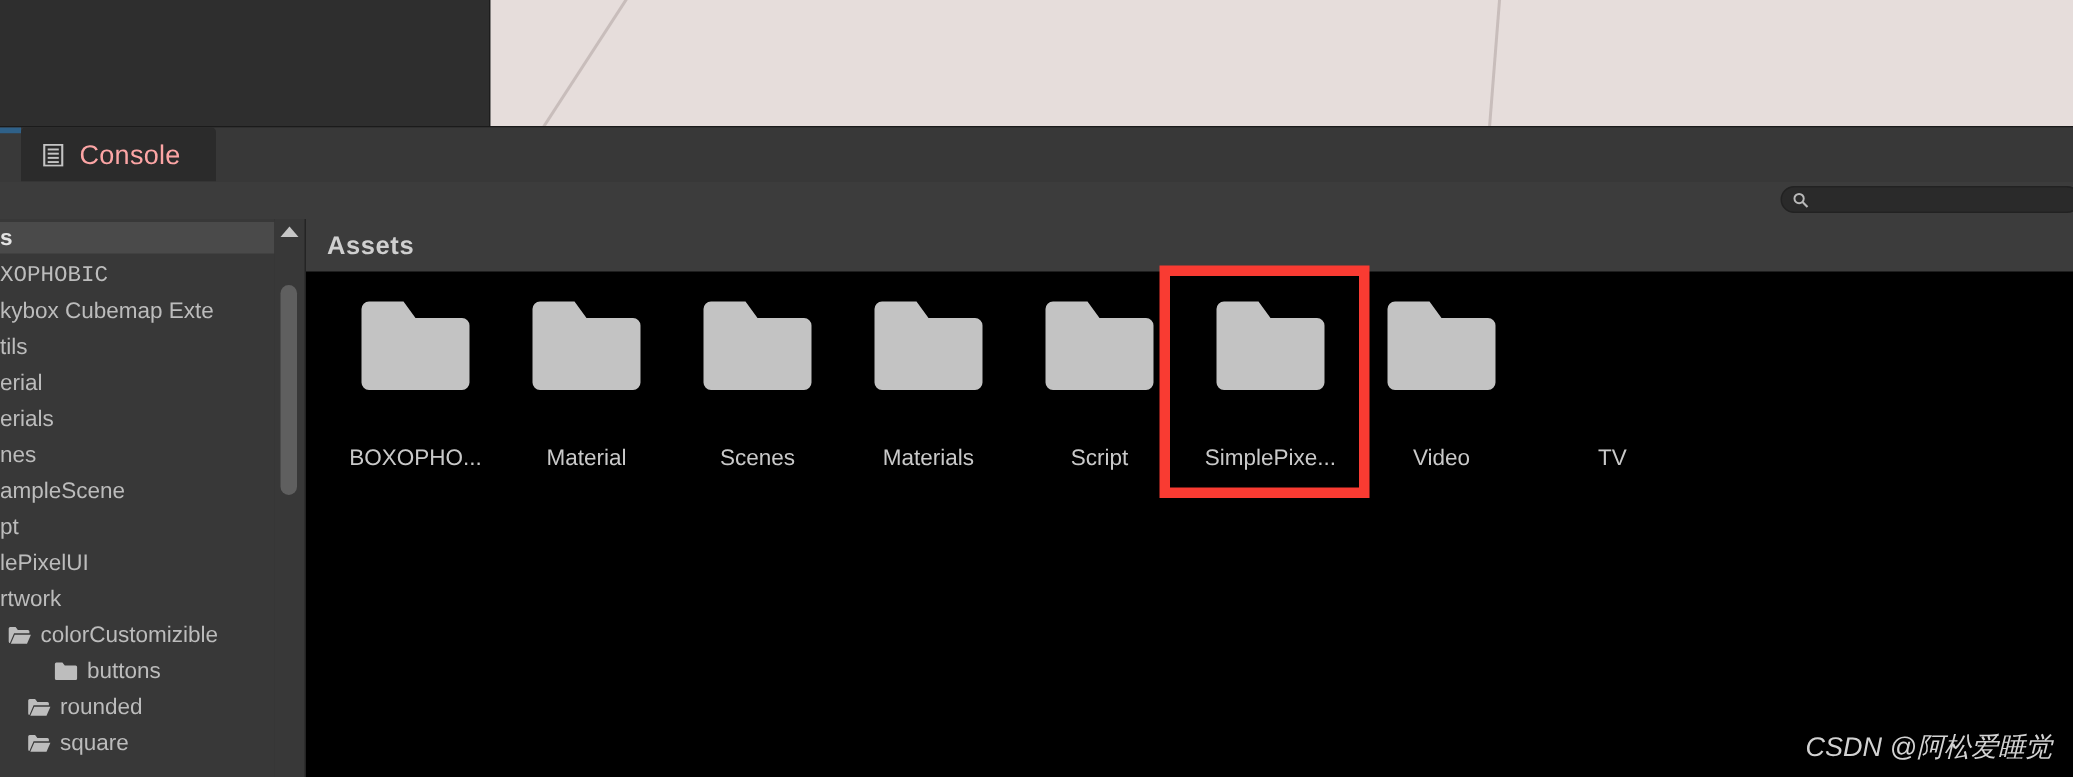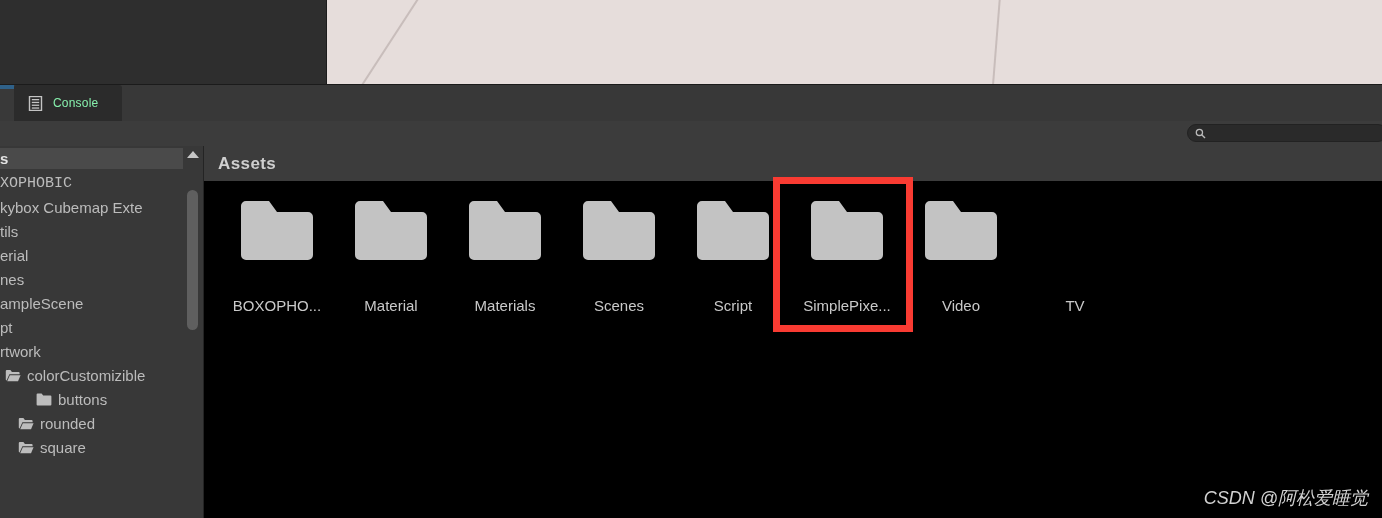--- a/index.html
+++ b/index.html
@@ -91,22 +91,22 @@
     padding: 0 24px 0 14px;
     display: flex;
     align-items: center;
     gap: 10px;
     background: #2b2b2b;
     border-top-left-radius: 3px;
     border-top-right-radius: 3px;
     cursor: pointer;
   }
   .tab-label {
-    color: #86efac;
-    font-size: 12px;
+    color: #fca5a5;
+    font-size: 18px;
     letter-spacing: 0.2px;
   }
   .console-icon {
     width: 15px; height: 15px;
     display: block;
   }
 
   
   .proj-toolbar {
     position: absolute;
@@ -339,27 +339,33 @@
         <div class="tree-row" style="padding-left: 0px;">
           <span class="tree-text">kybox Cubemap Exte</span>
         </div>
         <div class="tree-row" style="padding-left: 0px;">
           <span class="tree-text">tils</span>
         </div>
         <div class="tree-row" style="padding-left: 0px;">
           <span class="tree-text">erial</span>
         </div>
         <div class="tree-row" style="padding-left: 0px;">
+          <span class="tree-text">erials</span>
+        </div>
+        <div class="tree-row" style="padding-left: 0px;">
           <span class="tree-text">nes</span>
         </div>
         <div class="tree-row" style="padding-left: 0px;">
           <span class="tree-text">ampleScene</span>
         </div>
         <div class="tree-row" style="padding-left: 0px;">
           <span class="tree-text">pt</span>
+        </div>
+        <div class="tree-row" style="padding-left: 0px;">
+          <span class="tree-text">lePixelUI</span>
         </div>
         <div class="tree-row" style="padding-left: 0px;">
           <span class="tree-text">rtwork</span>
         </div>
         <div class="tree-row" style="padding-left: 5px;">
           <span>
             <svg class="tree-icon" width="16" height="13" viewBox="0 0 16 13">
               <path d="M0.8 2 A1 1 0 0 1 1.8 1 H5.4 L6.9 3 H13.6 A1 1 0 0 1 14.6 4 V5.2 H4.4 L1.6 11.6 H1.8 A1 1 0 0 1 0.8 10.6 Z" fill="#bdbdbd"></path>
               <path d="M4.8 6.2 H15.6 L13 12.2 H2.2 Z" fill="#bdbdbd"></path>
             </svg>
@@ -420,36 +426,36 @@
             </svg>
           </div>
           <div class="grid-label">Material</div>
         </div>
         <div class="grid-item">
           <div class="thumb-wrap">
             <svg class="folder-icon" width="76" height="62" viewBox="0 0 76 62">
               <path d="M2 6 A5 5 0 0 1 7 1 H30 L38 12 H69 A5 5 0 0 1 74 17 V55 A5 5 0 0 1 69 60 H7 A5 5 0 0 1 2 55 Z" fill="#c3c3c3"></path>
             </svg>
           </div>
+          <div class="grid-label">Scenes</div>
+        </div>
+        <div class="grid-item">
+          <div class="thumb-wrap">
+            <svg class="folder-icon" width="76" height="62" viewBox="0 0 76 62">
+              <path d="M2 6 A5 5 0 0 1 7 1 H30 L38 12 H69 A5 5 0 0 1 74 17 V55 A5 5 0 0 1 69 60 H7 A5 5 0 0 1 2 55 Z" fill="#c3c3c3"></path>
+            </svg>
+          </div>
           <div class="grid-label">Materials</div>
         </div>
         <div class="grid-item">
           <div class="thumb-wrap">
             <svg class="folder-icon" width="76" height="62" viewBox="0 0 76 62">
               <path d="M2 6 A5 5 0 0 1 7 1 H30 L38 12 H69 A5 5 0 0 1 74 17 V55 A5 5 0 0 1 69 60 H7 A5 5 0 0 1 2 55 Z" fill="#c3c3c3"></path>
             </svg>
           </div>
-          <div class="grid-label">Scenes</div>
-        </div>
-        <div class="grid-item">
-          <div class="thumb-wrap">
-            <svg class="folder-icon" width="76" height="62" viewBox="0 0 76 62">
-              <path d="M2 6 A5 5 0 0 1 7 1 H30 L38 12 H69 A5 5 0 0 1 74 17 V55 A5 5 0 0 1 69 60 H7 A5 5 0 0 1 2 55 Z" fill="#c3c3c3"></path>
-            </svg>
-          </div>
           <div class="grid-label">Script</div>
         </div>
         <div class="grid-item">
           <div class="thumb-wrap">
             <svg class="folder-icon" width="76" height="62" viewBox="0 0 76 62">
               <path d="M2 6 A5 5 0 0 1 7 1 H30 L38 12 H69 A5 5 0 0 1 74 17 V55 A5 5 0 0 1 69 60 H7 A5 5 0 0 1 2 55 Z" fill="#c3c3c3"></path>
             </svg>
           </div>
           <div class="grid-label">SimplePixe...</div>
         </div>

